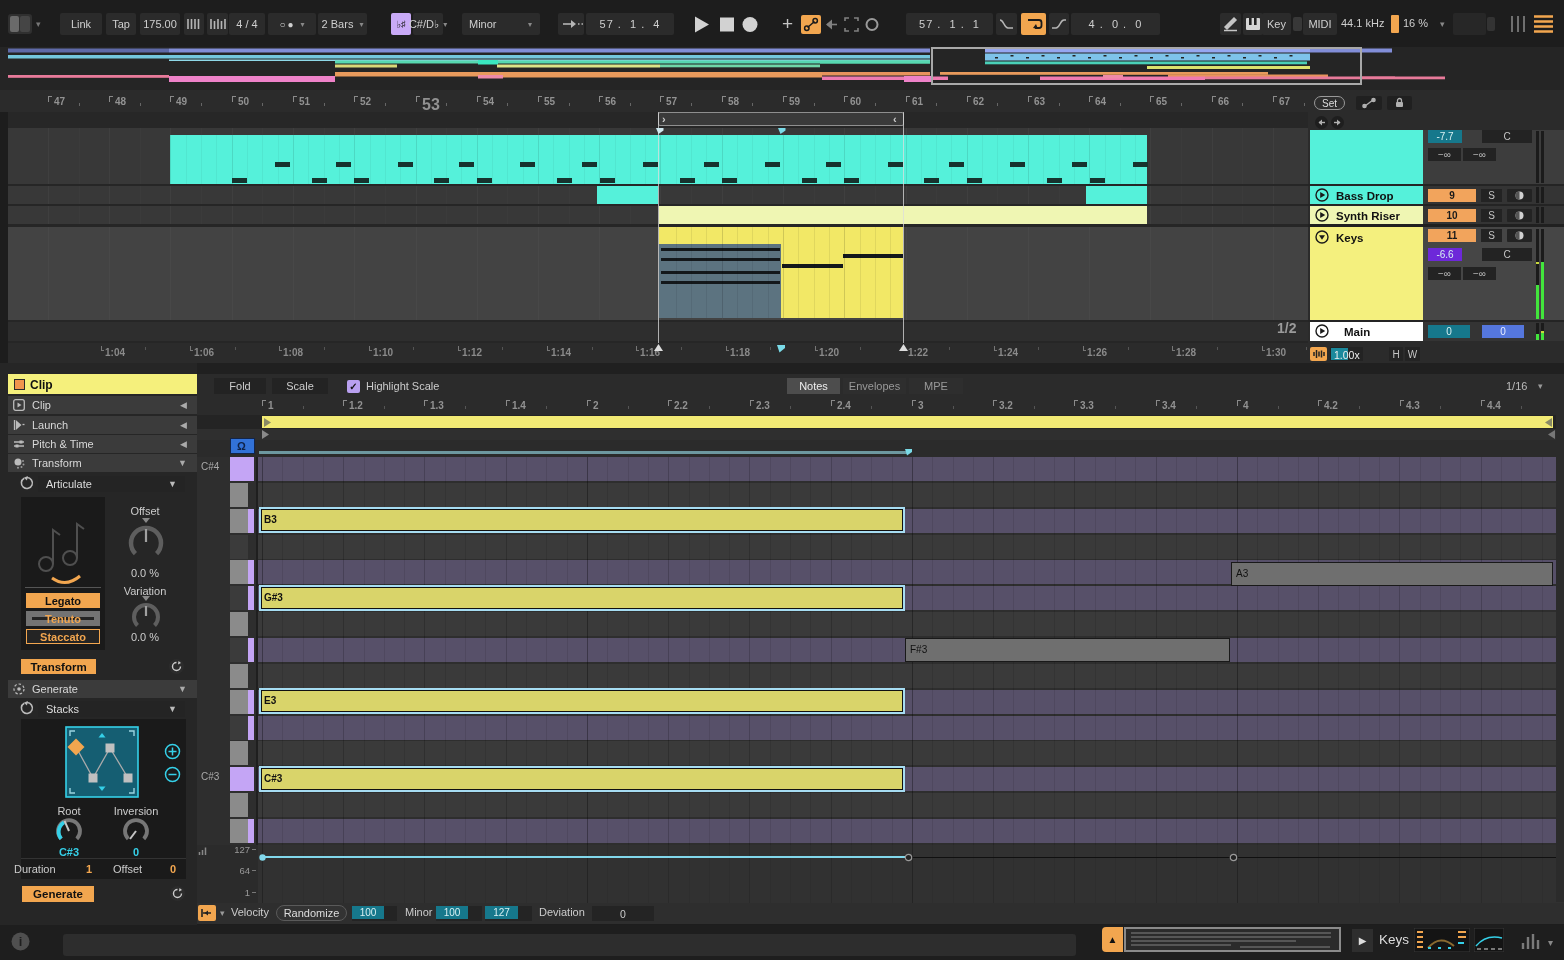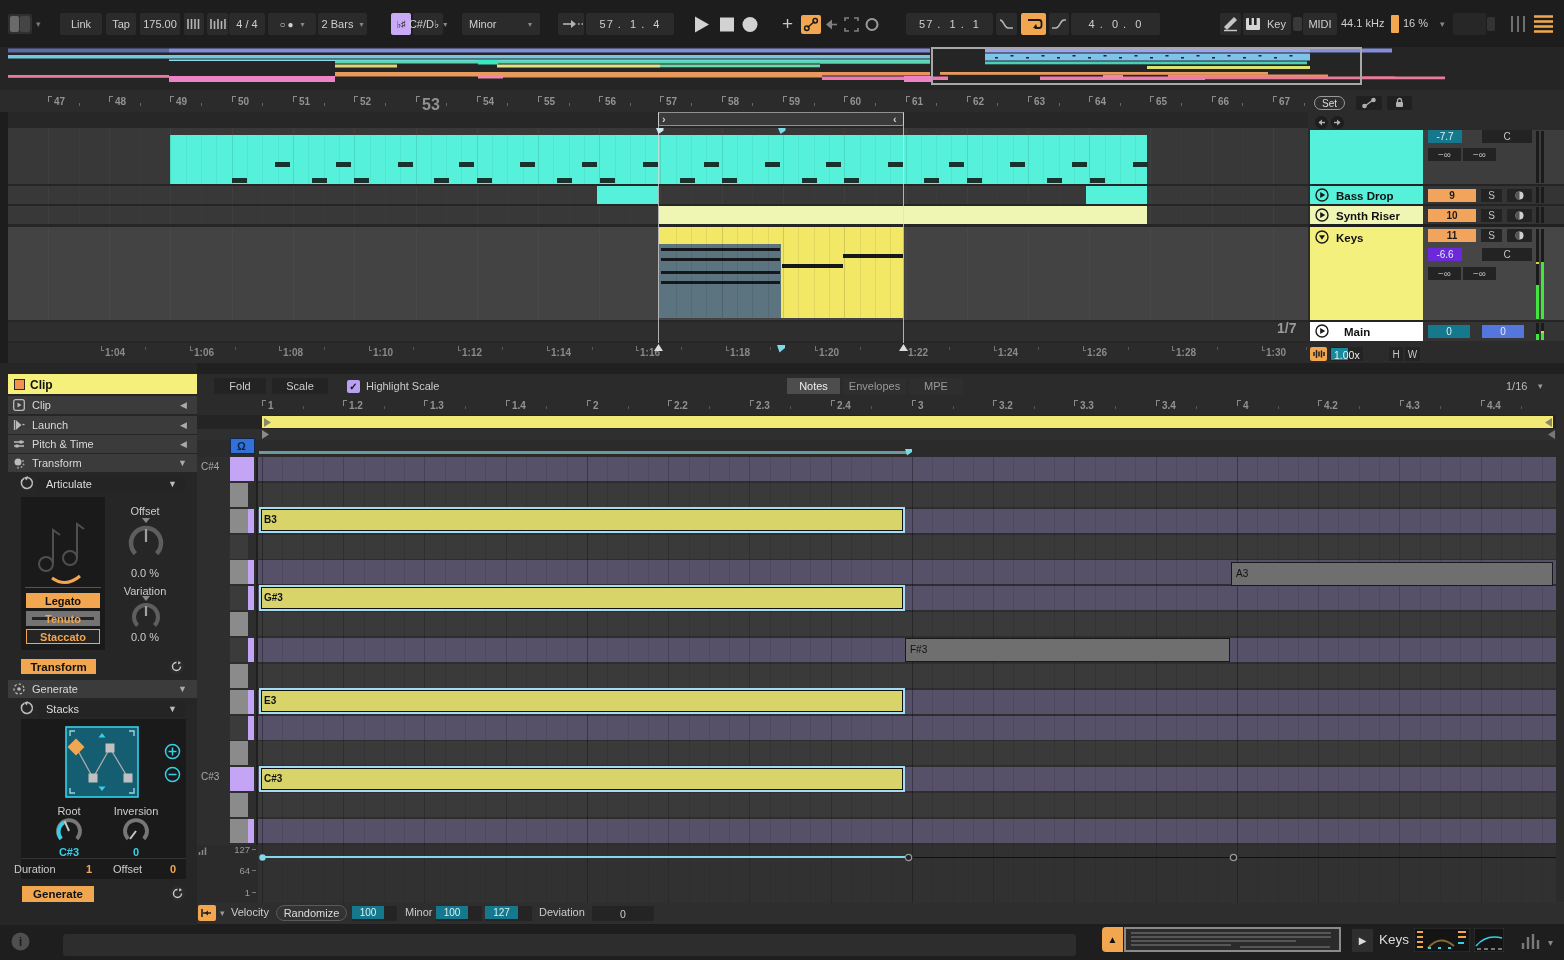--- a/index.html
+++ b/index.html
@@ -460,21 +460,21 @@
 <div class="" style="left:768px;top:227px;width:1px;height:91px;background:rgba(0,0,0,0.07);"></div>
 <div class="" style="left:722px;top:227px;width:1px;height:91px;background:rgba(0,0,0,0.14);"></div>
 <div class="" style="left:798px;top:227px;width:1px;height:91px;background:rgba(0,0,0,0.07);"></div>
 <div class="" style="left:814px;top:227px;width:1px;height:91px;background:rgba(0,0,0,0.07);"></div>
 <div class="" style="left:829px;top:227px;width:1px;height:91px;background:rgba(0,0,0,0.07);"></div>
 <div class="" style="left:783px;top:227px;width:1px;height:91px;background:rgba(0,0,0,0.14);"></div>
 <div class="" style="left:860px;top:227px;width:1px;height:91px;background:rgba(0,0,0,0.07);"></div>
 <div class="" style="left:875px;top:227px;width:1px;height:91px;background:rgba(0,0,0,0.07);"></div>
 <div class="" style="left:890px;top:227px;width:1px;height:91px;background:rgba(0,0,0,0.07);"></div>
 <div class="" style="left:844px;top:227px;width:1px;height:91px;background:rgba(0,0,0,0.14);"></div>
-<div class="t" style="left:1277px;top:321px;color:#9a9a9a;font-size:14px;font-weight:bold;">1/7</div>
+<div class="t" style="left:1277px;top:321px;color:#9a9a9a;font-size:14px;font-weight:bold;">1/2</div>
 <div class="" style="left:658px;top:112px;width:1px;height:231px;background:rgba(220,220,220,0.75);"></div>
 <div class="" style="left:903px;top:112px;width:1px;height:231px;background:rgba(220,220,220,0.75);"></div>
 <div class="" style="left:8px;top:343px;width:1300px;height:20px;background:#2b2b2b;"></div>
 <div class="" style="left:101px;top:346px;width:1px;height:5px;background:#777;"></div>
 <div class="" style="left:101px;top:350px;width:3px;height:1px;background:#777;"></div>
 <div class="t" style="left:105px;top:348px;color:#8a8a8a;font-size:10px;font-weight:bold;">1:04</div>
 <div class="" style="left:145px;top:347px;width:1px;height:3px;background:#555;"></div>
 <div class="" style="left:190px;top:346px;width:1px;height:5px;background:#777;"></div>
 <div class="" style="left:190px;top:350px;width:3px;height:1px;background:#777;"></div>
 <div class="t" style="left:194px;top:348px;color:#8a8a8a;font-size:10px;font-weight:bold;">1:06</div>

